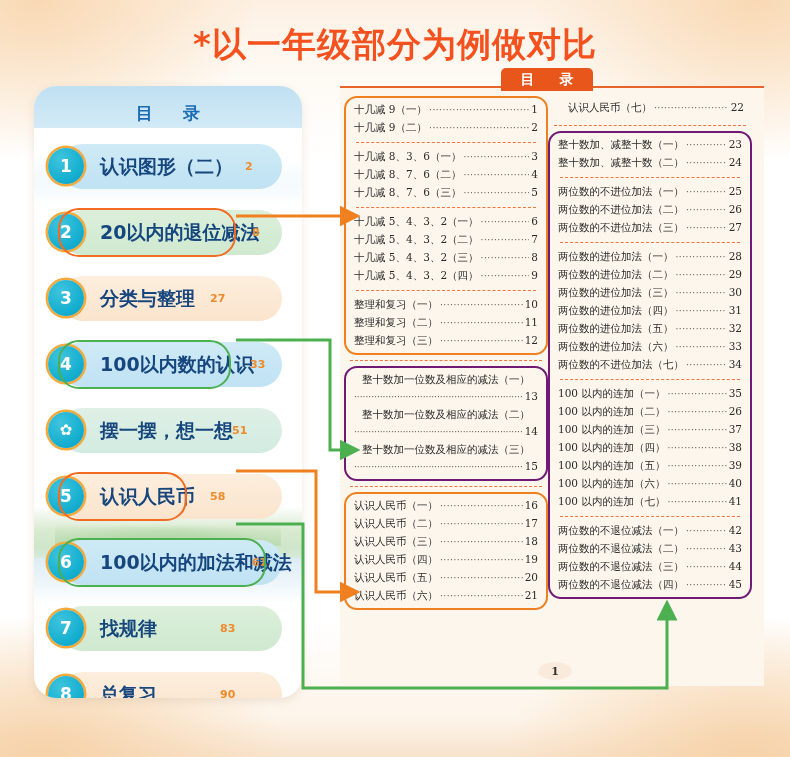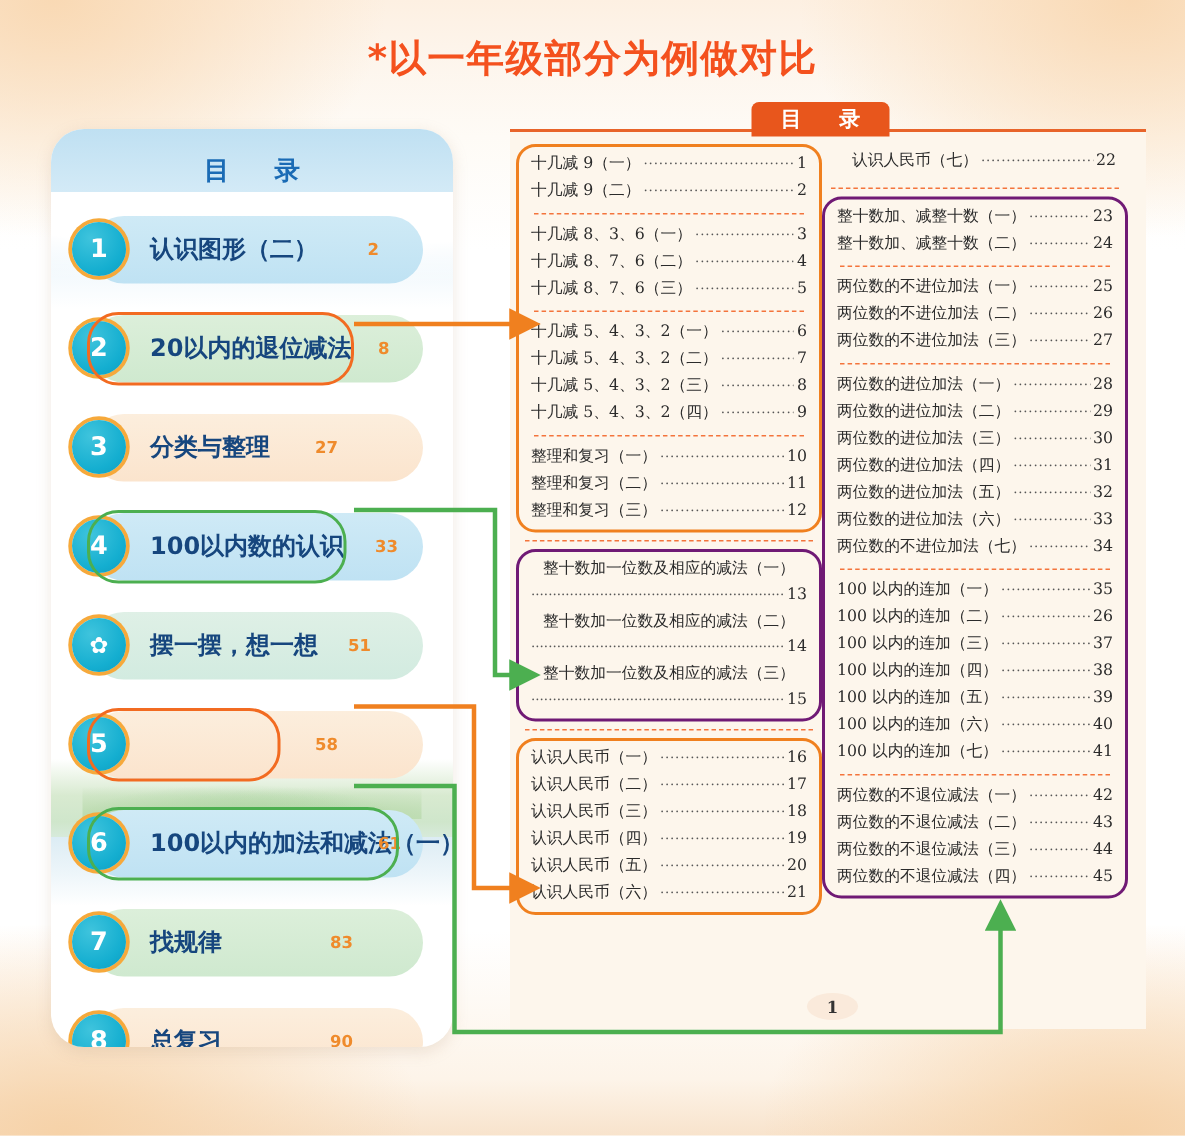--- a/index.html
+++ b/index.html
@@ -23,21 +23,21 @@
     background: radial-gradient(ellipse at 70% 30%, #f9d9b4 0%, rgba(253,238,222,0) 70%); }
   .cg-bl { left:-60px; bottom:-60px; width:340px; height:200px;
     background: radial-gradient(ellipse at 30% 70%, #f6d2a8 0%, rgba(253,238,222,0) 72%); }
   .cg-br { right:-60px; bottom:-60px; width:340px; height:200px;
     background: radial-gradient(ellipse at 70% 70%, #f6d2a8 0%, rgba(253,238,222,0) 72%); }
 
   
   .page-title {
     position: absolute; left: 0; top: 22px; width: 790px;
     text-align: center;
-    font-size: 25px; font-weight: bold;
+    font-size: 34px; font-weight: bold;
     color: #f4511e;
     letter-spacing: 1px;
     font-family: "DejaVu Sans", sans-serif;
   }
 
   
   .toc-card {
     position: absolute; left: 34px; top: 86px;
     width: 268px; height: 612px;
     border-radius: 22px;
@@ -98,21 +98,21 @@
     color: #ffffff; font-size: 17px; font-weight: bold;
     display: flex; align-items: center; justify-content: center;
     box-shadow: 0 0 0 2.5px #f6a93b;
     font-family: "DejaVu Sans", sans-serif;
     z-index: 3;
   }
   .toc-num.leaf { font-size: 15px; }
   .toc-label {
     position: absolute; left: 40px; top: 0; height: 45px;
     display: flex; align-items: center;
-    font-size: 16px; font-weight: bold; color: #16467e;
+    font-size: 19px; font-weight: bold; color: #16467e;
     font-family: "DejaVu Sans", sans-serif;
     white-space: nowrap;
   }
   .toc-page {
     position: absolute; top: 0; height: 45px;
     display: flex; align-items: center;
     font-size: 11px; font-weight: bold; color: #ef8b2c;
     font-family: "DejaVu Sans", sans-serif;
   }
   
@@ -229,20 +229,21 @@
         <div class="toc-page" style="left: 190px;">33</div>
       </div>
       <div class="hl-ring green" style="left: 24px; top: 254px; width: 173px; height: 49px;"></div>
       <div class="toc-item mint" style="top: 322px;">
         <div class="toc-num leaf">✿</div>
         <div class="toc-label">摆一摆，想一想</div>
         <div class="toc-page" style="left: 172px;">51</div>
       </div>
       <div class="toc-item peach" style="top: 388px;">
         <div class="toc-num">5</div>
+        <div class="toc-label">认识人民币</div>
         <div class="toc-page" style="left: 150px;">58</div>
       </div>
       <div class="hl-ring orange" style="left: 24px; top: 386px; width: 129px; height: 49px;"></div>
       <div class="toc-item blue" style="top: 454px;">
         <div class="toc-num">6</div>
         <div class="toc-label">100以内的加法和减法（一）</div>
         <div class="toc-page" style="left: 192px;">61</div>
       </div>
       <div class="hl-ring green" style="left: 24px; top: 452px; width: 208px; height: 49px;"></div>
       <div class="toc-item green" style="top: 520px;">

